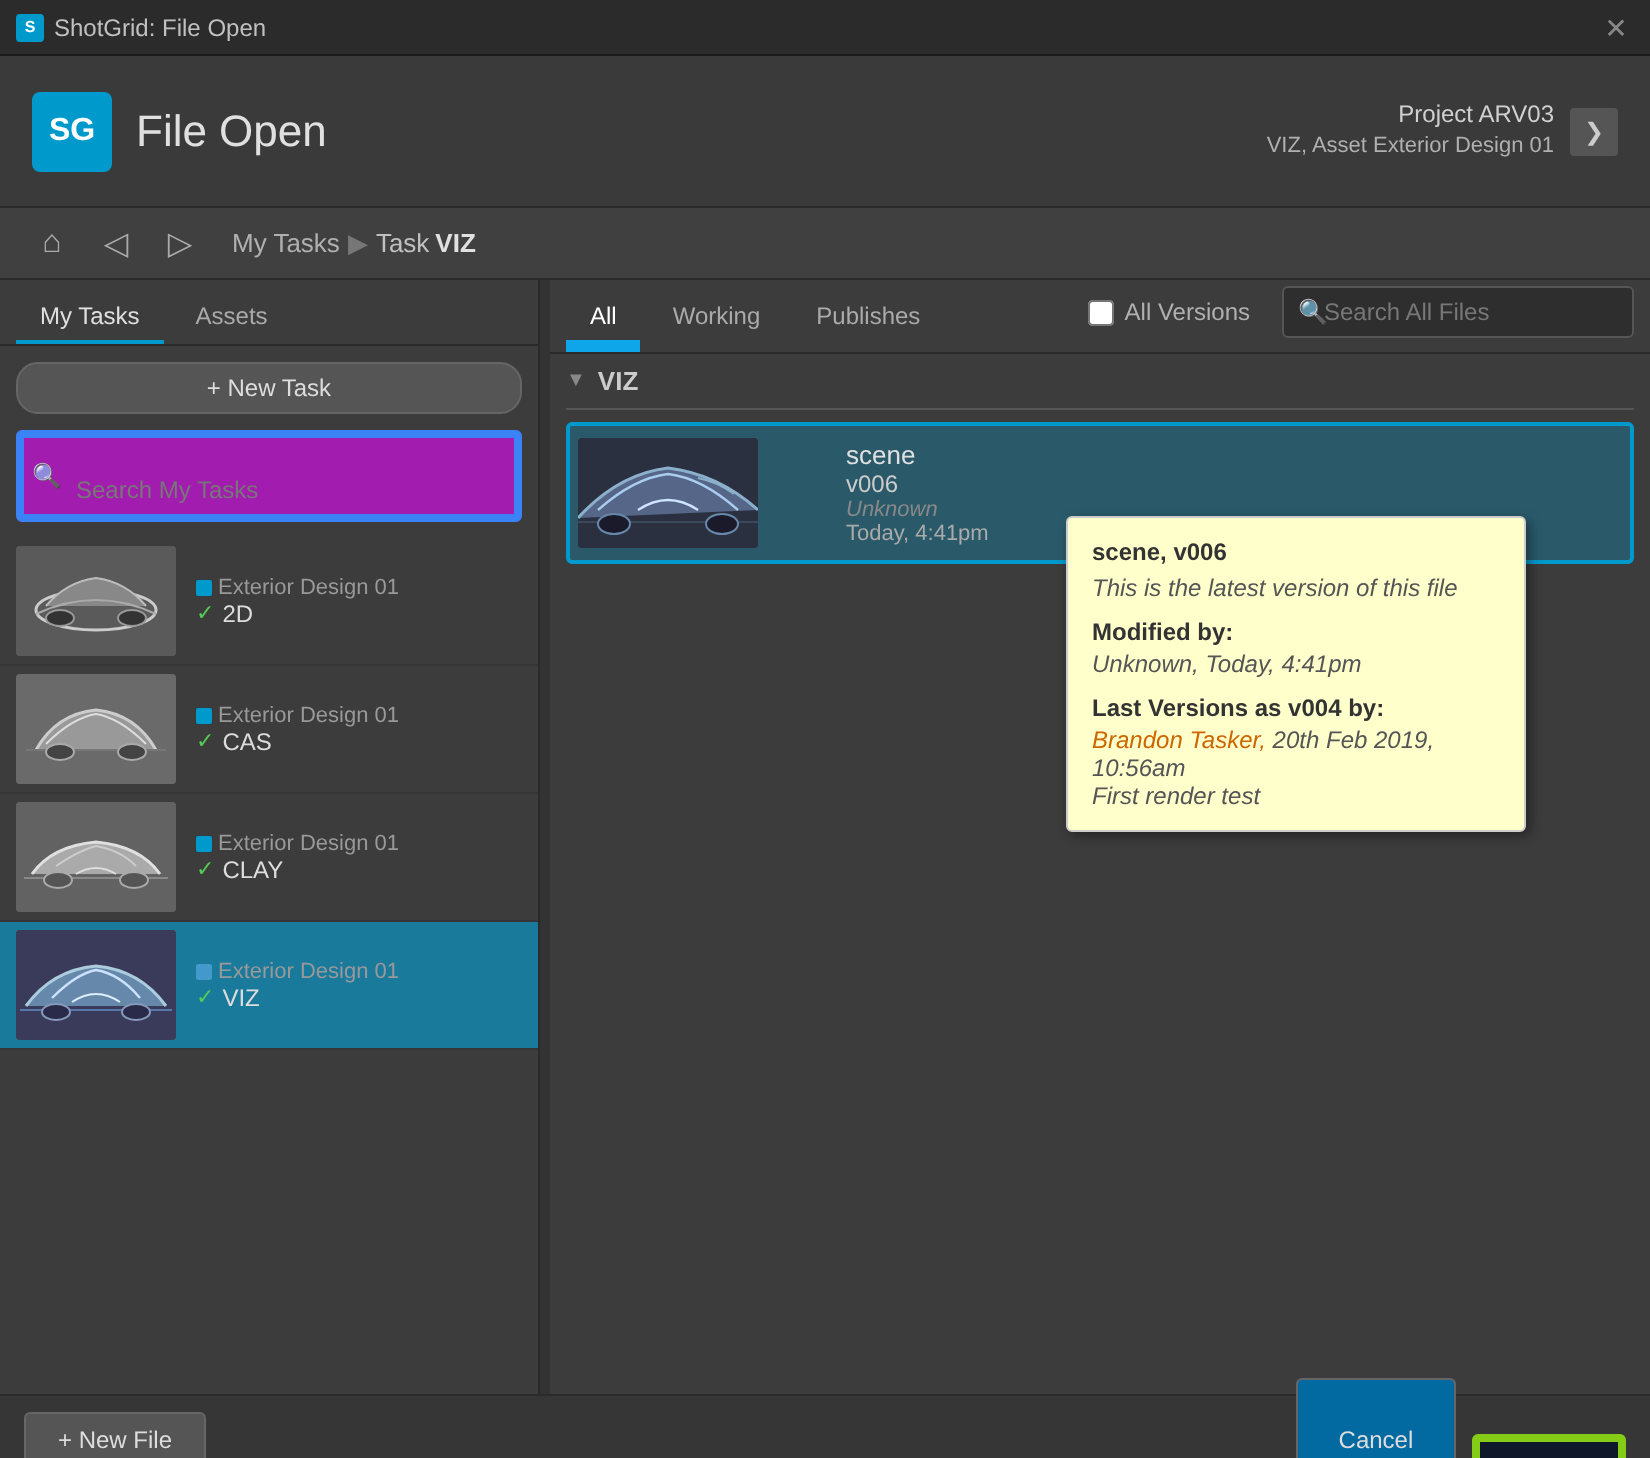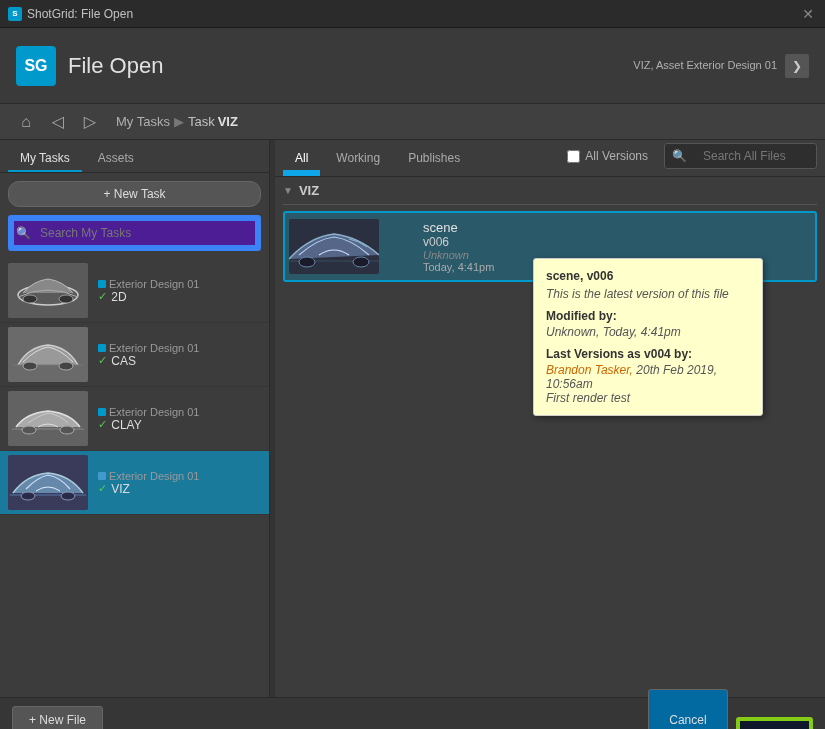--- a/index.html
+++ b/index.html
@@ -163,24 +163,24 @@
       cursor: pointer;
       font-size: 12px;
       text-align: center;
     }
     #left-search {
       margin: 0 8px 8px 8px;
       position: relative;
     }
     #left-search input {
       width: 100%;
-      background: #4c1d95;
-      border: 6px solid #3b82f6;
+      background: #a21caf;
+      border: 4px solid #3b82f6;
       border-radius: 3px;
-      padding: 5px 8px 5px 26px;
+      padding: 19px 8px 5px 26px;
       color: #ccc;
       font-size: 12px;
       outline: none;
     }
     #left-search input::placeholder { color: #777; }
     #left-search .search-icon-inner {
       position: absolute;
       left: 8px;
       top: 50%;
       transform: translateY(-50%);
@@ -271,25 +271,25 @@
       color: #b0b0b0;
     }
     #right-search {
       position: relative;
       margin-left: auto;
     }
     #right-search input {
       background: #2e2e2e;
       border: 1px solid #555;
       border-radius: 3px;
-      padding: 5px 8px 5px 38px;
+      padding: 5px 8px 5px 20px;
       color: #ccc;
       font-size: 12px;
       outline: none;
-      width: 153px;
+      width: 176px;
     }
     #right-search input::placeholder { color: #777; }
     #right-search .search-icon-inner {
       position: absolute;
       left: 8px;
       top: 50%;
       transform: translateY(-50%);
       color: #777;
       font-size: 12px;
     }
@@ -471,20 +471,21 @@
   <span style="flex:1;font-size:12px;color:#c0c0c0;">ShotGrid: File Open</span>
   <div style="width:18px;height:18px;display:flex;align-items:center;justify-content:center;cursor:pointer;color:#888;font-size:14px;">✕</div>
 </div>
 
 <div id="header">
   <div id="app-logo">
     <span>SG</span>
   </div>
   <div id="header-title">File Open</div>
   <div id="header-project">
+    <div class="proj-name">Project ARV03</div>
     <div>VIZ, Asset Exterior Design 01</div>
   </div>
   <div id="header-nav-arrow">
     <span>❯</span>
   </div>
 </div>
 
 <div id="nav-bar">
   <div class="nav-btn">
     <span>⌂</span>

